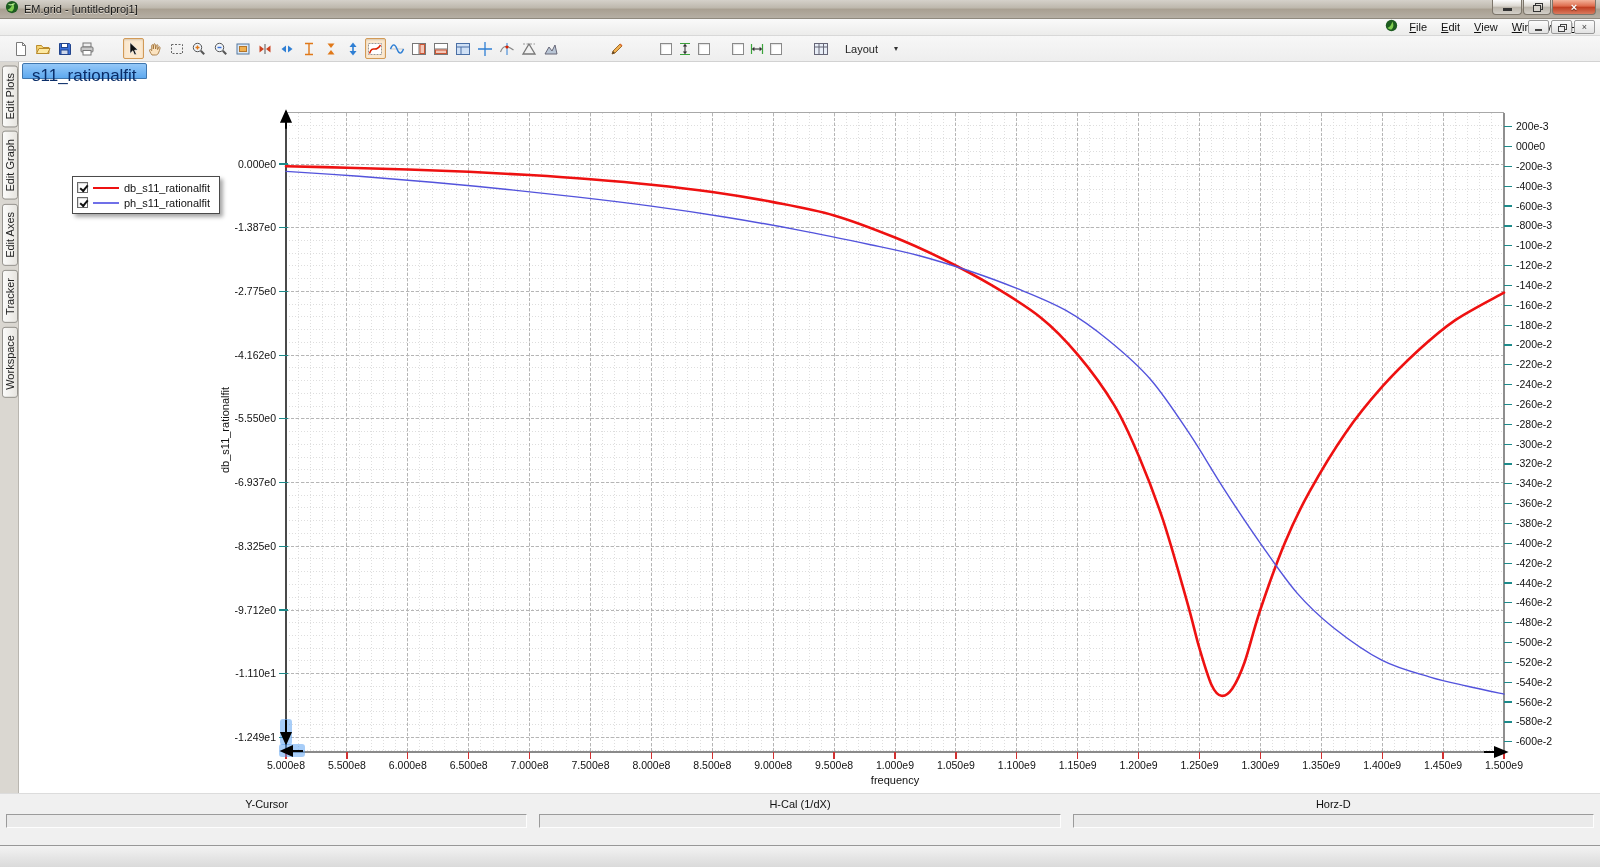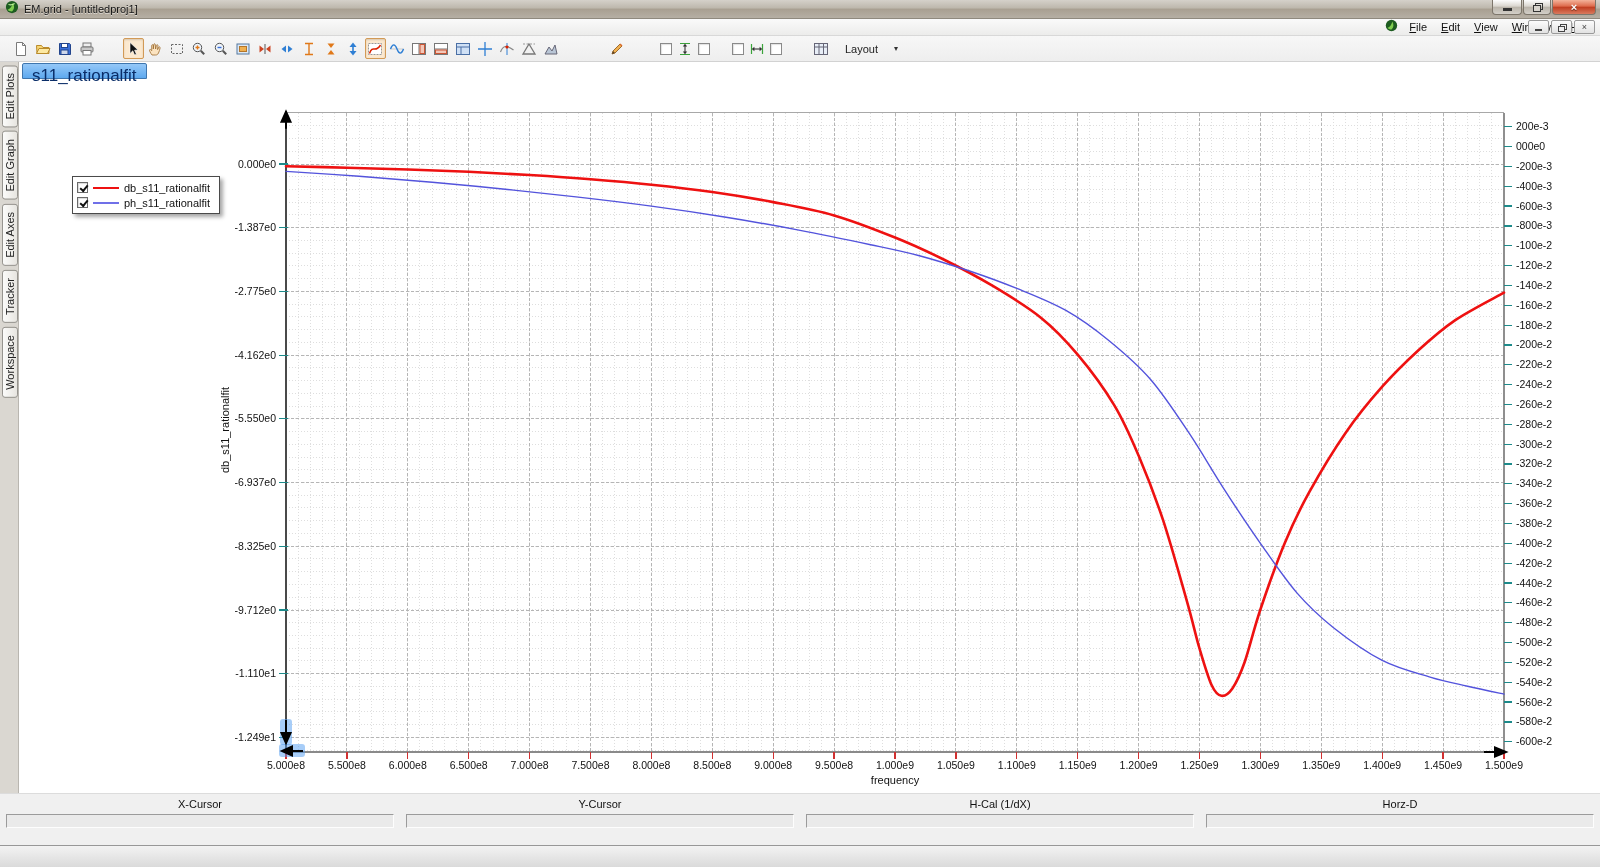--- a/index.html
+++ b/index.html
@@ -712,24 +712,20 @@
       </div>
       <div class="legend-row">
         <div class="legend-check"></div>
         <div class="legend-swatch" style="border-top: 2px solid rgb(112, 112, 232);"></div>
         <span class="legend-label">ph_s11_rationalfit</span>
       </div>
     </div>
 
   <div class="cursor-bar" id="cursor-bar">
       <div class="cursor-section">
-        <div class="cursor-label">X-Cursor</div>
-        <div class="cursor-field"></div>
-      </div>
-      <div class="cursor-section">
         <div class="cursor-label">Y-Cursor</div>
         <div class="cursor-field"></div>
       </div>
       <div class="cursor-section">
         <div class="cursor-label">H-Cal (1/dX)</div>
         <div class="cursor-field"></div>
       </div>
       <div class="cursor-section">
         <div class="cursor-label">Horz-D</div>
         <div class="cursor-field"></div>

